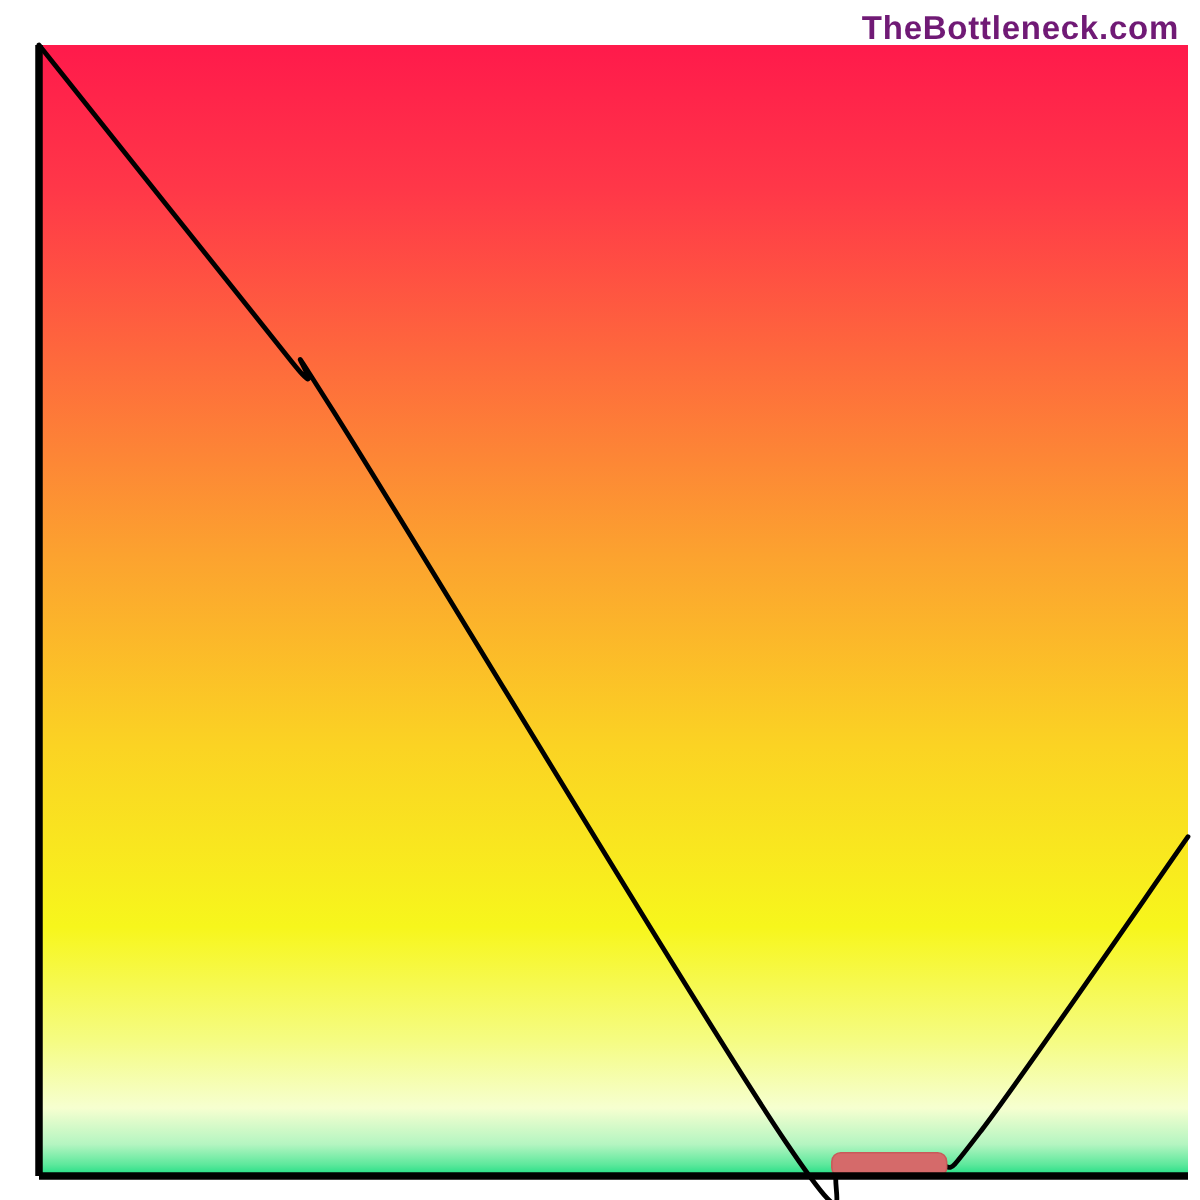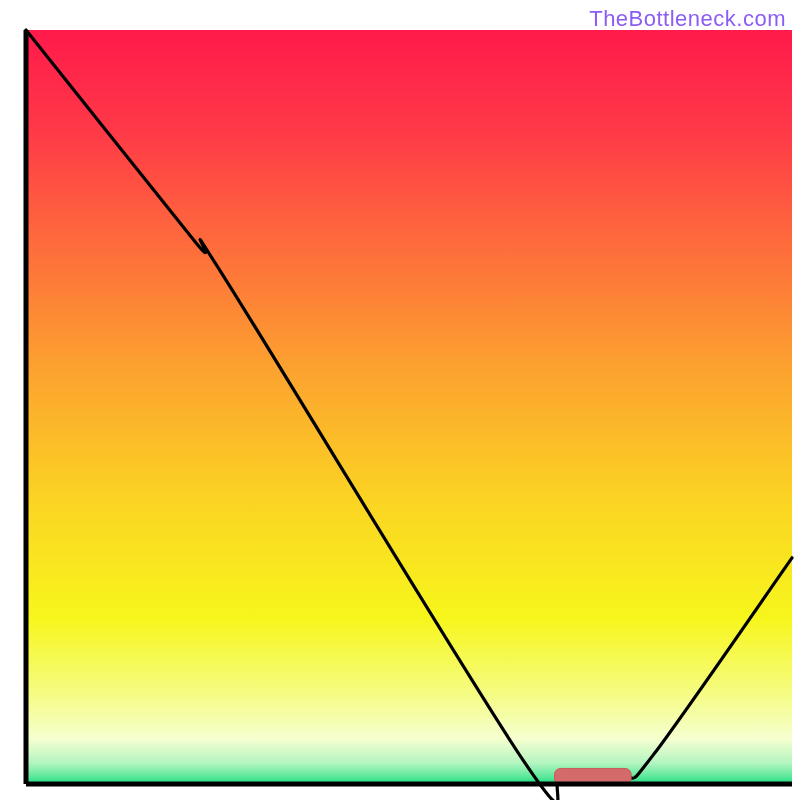--- a/index.html
+++ b/index.html
@@ -1,16 +1,16 @@
 <!DOCTYPE html>
 <html><head>
 <meta charset="utf-8">
 <style>
   html,body{margin:0;padding:0;width:800px;height:800px;background:#fff;overflow:hidden;font-family:Arial,Helvetica,sans-serif}
-  .wm{position:absolute;top:6px;right:14px;font-size:22px;font-weight:400;color:#8b5cf6;letter-spacing:.5px}
+  .wm{position:absolute;top:6px;right:14px;font-size:22px;font-weight:700;color:#701a75;letter-spacing:.5px}
   svg{display:block}
 </style>
 </head>
 <body>
 
 <div class="wm">TheBottleneck.com</div>
 
 <svg width="800" height="800" viewBox="0 0 800 800">
   <defs>
     <linearGradient id="bg" x1="0" y1="0" x2="0" y2="1">

